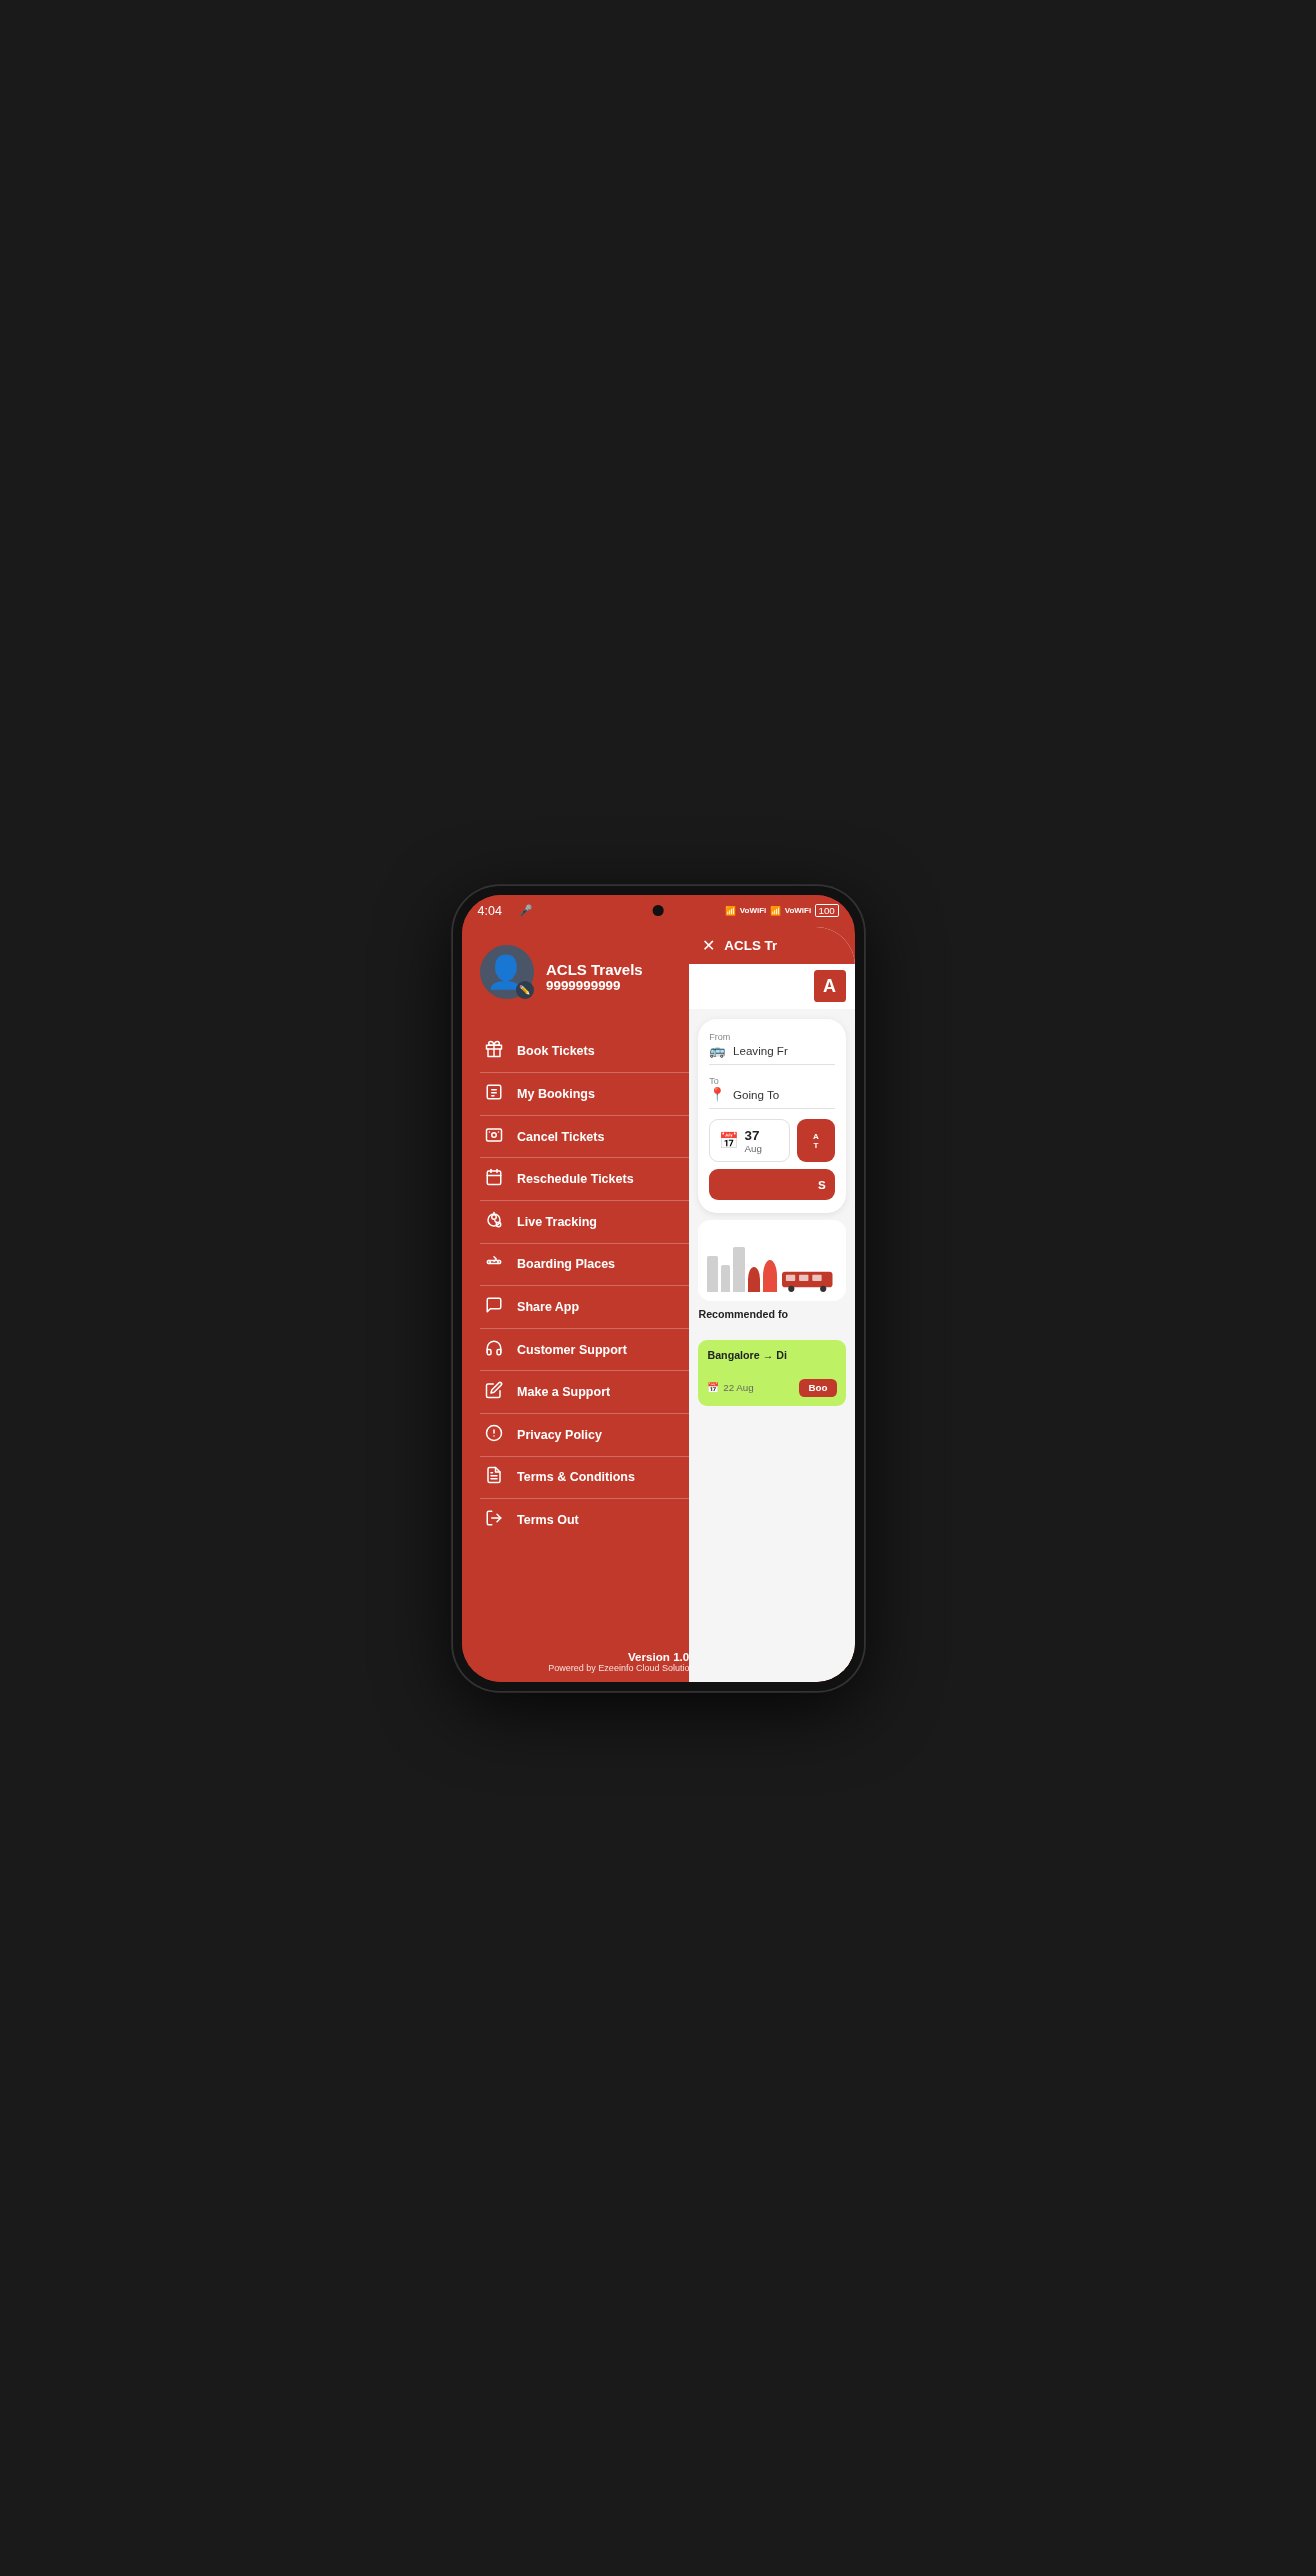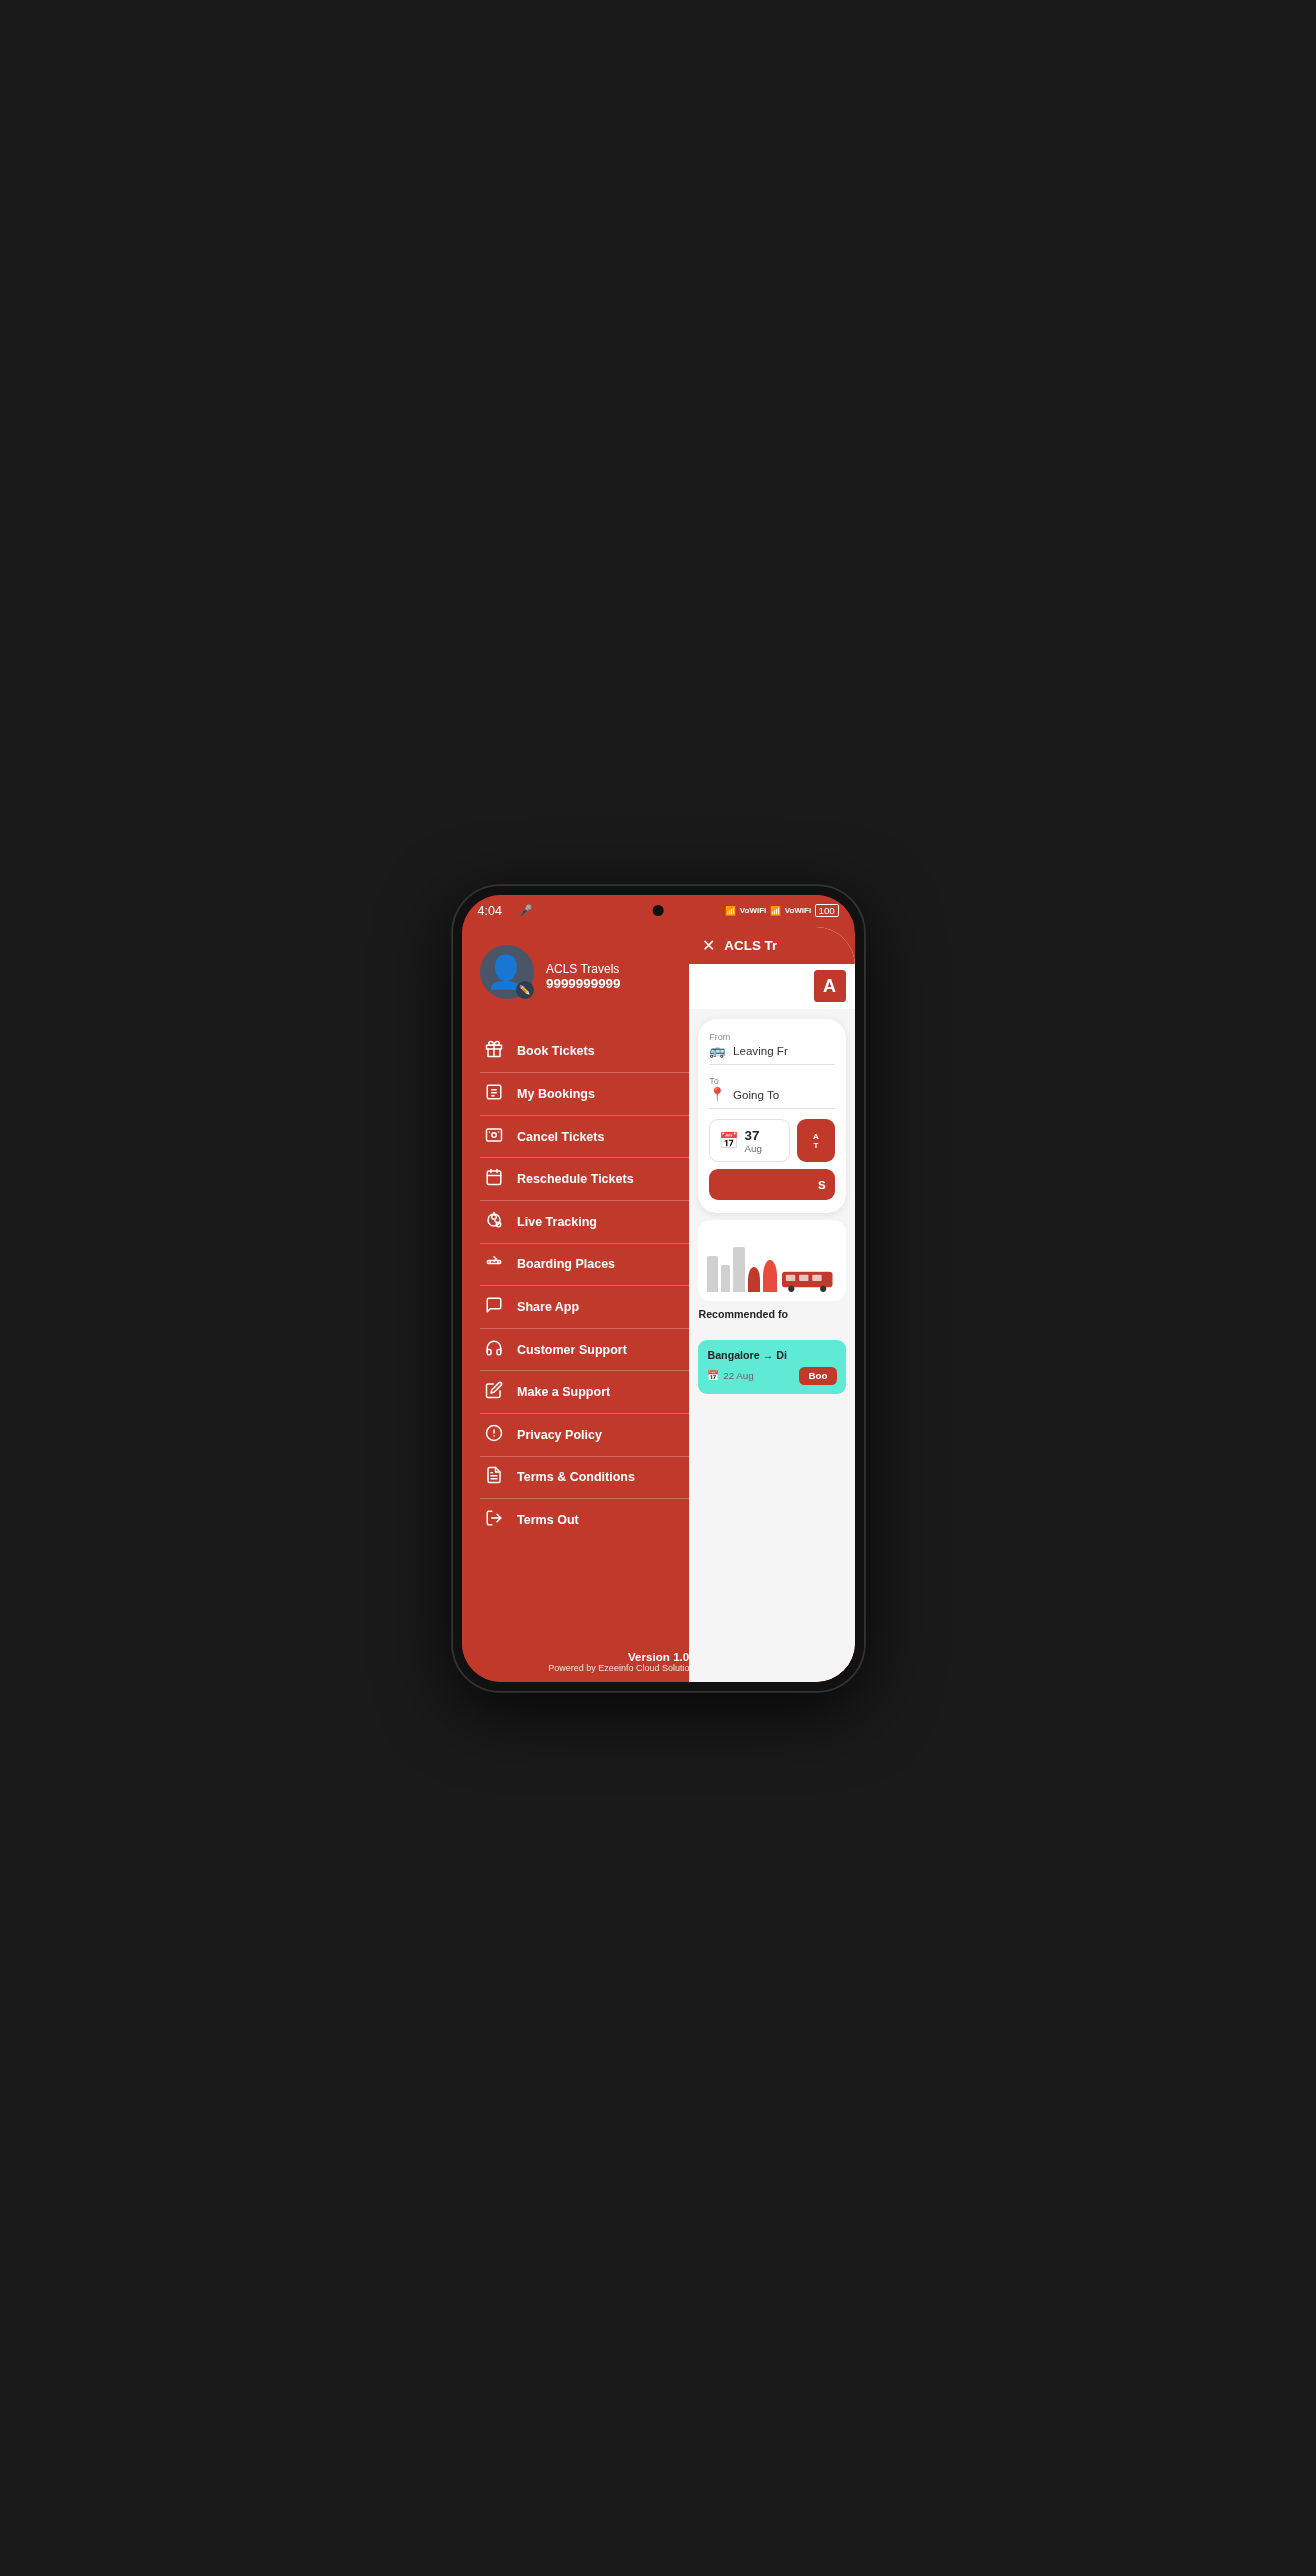--- a/index.html
+++ b/index.html
@@ -134,22 +134,22 @@
       color: white;
     }
 
     .profile-info {
       display: flex;
       flex-direction: column;
     }
 
     .profile-name {
       color: white;
-      font-size: 12px;
-      font-weight: 400;
+      font-size: 15px;
+      font-weight: 700;
       margin-top: 10px;
     }
 
     .profile-phone {
       color: white;
       font-size: 13.4px;
       font-weight: 700;
     }
 
     .menu-list {
@@ -362,26 +362,26 @@
     }
 
     .recommended-title {
       font-size: 10.7px;
       font-weight: 700;
       color: #222;
       margin-bottom: 20px;
     }
 
     .route-card {
-      background: #5eead4;
+      background: #bef264;
       border-radius: 9px;
       padding: 9px 9px;
       display: flex;
       flex-direction: column;
-      gap: 6px;
+      gap: 18px;
     }
 
     .route-header {
       font-size: 10.7px;
       font-weight: 700;
       color: #222;
     }
 
     .route-date-row {
       display: flex;

